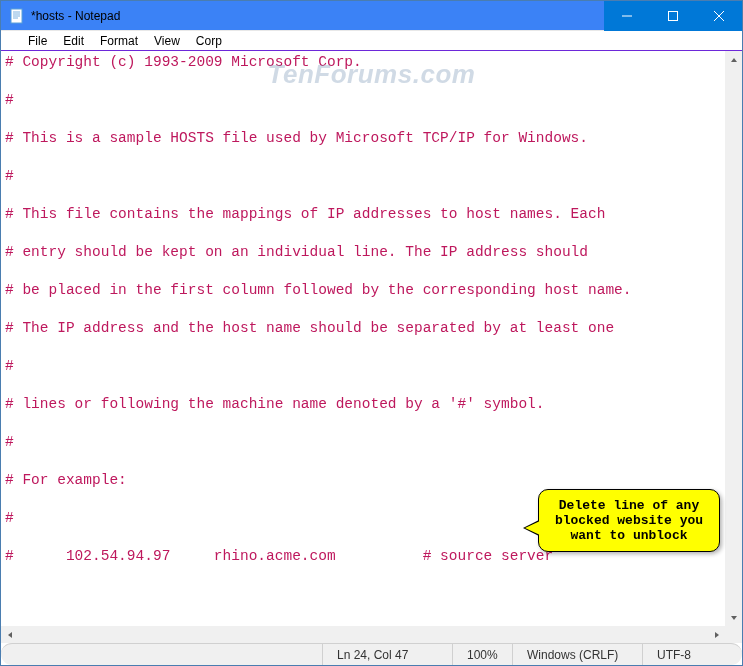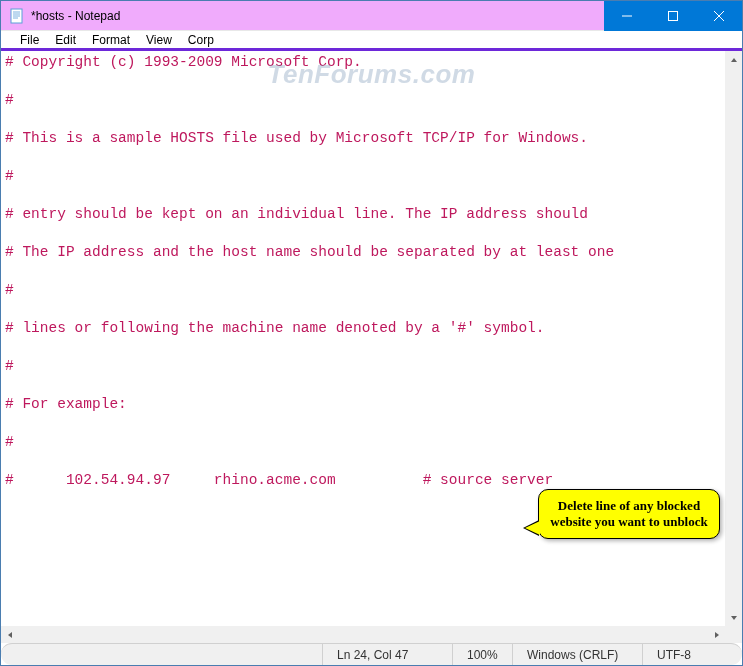--- a/index.html
+++ b/index.html
@@ -8,21 +8,21 @@
     height: 666px;
     font-family: "Segoe UI", Tahoma, sans-serif;
     font-size: 12px;
     background: #fff;
     overflow: hidden;
     border: 1px solid #4a7db0;
     position: relative;
   }
   .titlebar {
     height: 30px;
-    background: #f0abfc;
+    background: #3b82f6;
     display: flex;
     align-items: center;
     padding: 0 0 0 8px;
     color: #000;
     border-bottom: 1px solid #e8e8e8;
   }
   .titlebar .icon {
     width: 16px; height: 16px;
     margin-right: 6px;
     display: inline-flex; align-items: center; justify-content: center;
@@ -32,23 +32,23 @@
   .win-btn {
     width: 46px; height: 30px;
     display: flex; align-items: center; justify-content: center;
     background: #0078d7; color: #fff;
   }
   .win-btn svg { width: 10px; height: 10px; }
   .menubar {
     height: 20px;
     display: flex;
     align-items: center;
-    padding: 0 12px;
+    padding: 0 20px;
     gap: 2px;
-    border-bottom: 3px solid #6d28d9;
+    border-bottom: 1px solid #6d28d9;
     font-size: 12px;
   }
   .menubar .menu-item {
     padding: 2px 7px;
   }
   .editor-wrap {
     position: relative;
     height: calc(100% - 30px - 20px - 22px);
     overflow: hidden;
   }
@@ -109,21 +109,21 @@
   .statusbar .spacer { flex: 1; }
   .callout {
     position: absolute;
     right: 22px;
     top: 438px;
     width: 182px;
     padding: 8px 10px;
     background: #ffff00;
     border: 1px solid #000;
     border-radius: 10px;
-    font-family: Liberation Serif, serif;
+    font-family: Liberation Mono, monospace;
     font-size: 13px;
     font-weight: bold;
     text-align: center;
     color: #000;
     box-shadow: 2px 2px 4px rgba(0,0,0,0.3);
   }
   .callout::before {
     content: "";
     position: absolute;
     left: -16px;
@@ -197,21 +197,23 @@
   <span class="menu-item">Format</span>
   <span class="menu-item">View</span>
   <span class="menu-item">Corp</span>
 </div>
 
 <div class="editor-wrap">
   <div class="editor" id="editor"><span class="line"># Copyright (c) 1993-2009 Microsoft Corp.</span>
 <span class="line">#</span>
 <span class="line"># This is a sample HOSTS file used by Microsoft TCP/IP for Windows.</span>
 <span class="line">#</span>
+<span class="line"># This file contains the mappings of IP addresses to host names. Each</span>
 <span class="line"># entry should be kept on an individual line. The IP address should</span>
+<span class="line"># be placed in the first column followed by the corresponding host name.</span>
 <span class="line"># The IP address and the host name should be separated by at least one</span>
 <span class="line">#</span>
 <span class="line"># lines or following the machine name denoted by a '#' symbol.</span>
 <span class="line">#</span>
 <span class="line"># For example:</span>
 <span class="line">#</span>
 <span class="line">#      102.54.94.97     rhino.acme.com          # source server</span>
 
 
 

